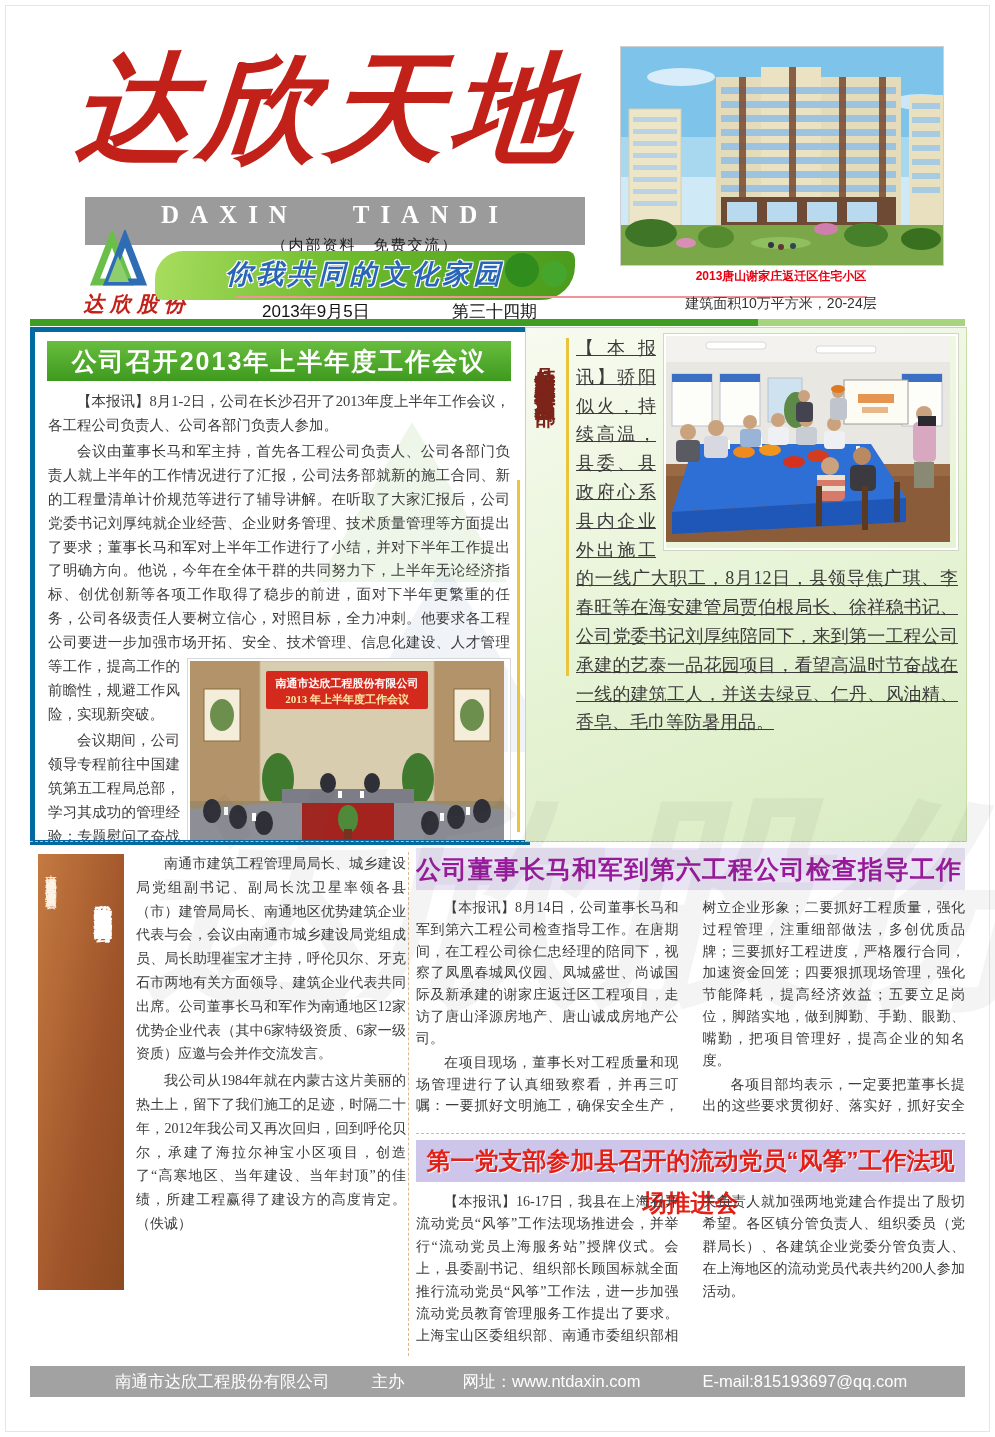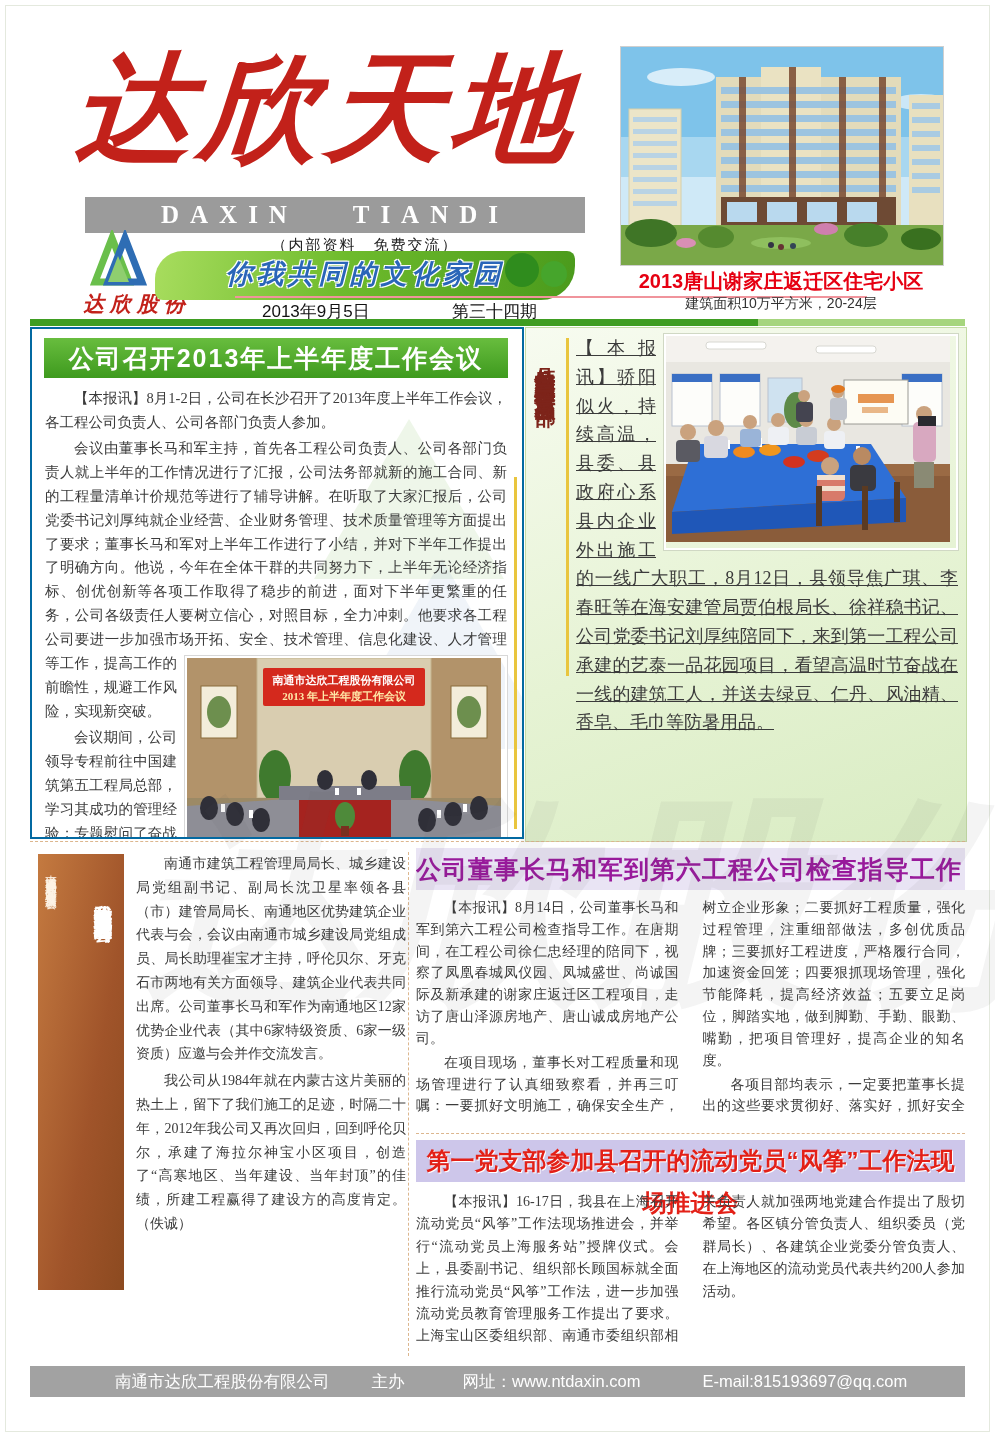--- a/index.html
+++ b/index.html
@@ -5,21 +5,21 @@
   html,body{margin:0;padding:0;background:#ffffff;}
   .page{position:relative;width:995px;height:1437px;background:#ffffff;overflow:hidden;
         font-family:"Liberation Serif", serif;color:#333;}
   .frame{position:absolute;inset:5px;border:1px solid #e4e9de;pointer-events:none;}
 
   
   .calli-title{position:absolute;left:62px;top:22px;width:530px;height:172px;
     font-family:"DejaVu Serif", serif;font-weight:bold;font-style:italic;
     font-size:118px;line-height:172px;letter-spacing:8px;color:#c2211a;text-align:center;
     transform:skewX(-4deg);white-space:nowrap;}
-  .latin-bar{position:absolute;left:85px;top:197px;width:500px;height:36px;background:#9b9b9b;
+  .latin-bar{position:absolute;left:85px;top:197px;width:500px;height:48px;background:#9b9b9b;
     color:#fff;font-family:"Liberation Serif", serif;font-weight:bold;font-size:25px;
     letter-spacing:11px;word-spacing:38px;text-align:center;line-height:36px;}
   .subtitle{position:absolute;left:200px;top:236px;width:330px;text-align:center;
     font-size:15px;letter-spacing:2px;color:#222;font-family:"Liberation Sans", sans-serif;}
   .logo-box{position:absolute;left:86px;top:230px;width:64px;height:60px;}
   .logo-name{position:absolute;left:42px;top:290px;width:190px;text-align:center;
     font-size:21px;font-weight:bold;font-style:italic;letter-spacing:6px;color:#c2211a;}
   .slogan-banner{position:absolute;left:155px;top:251px;width:420px;height:49px;
     background:linear-gradient(100deg,#a8dd5e 0%,#6ebb2c 45%,#4a9a1c 100%);
     border-radius:28px 8px 34px 8px;overflow:hidden;}
@@ -31,27 +31,27 @@
   .date-row{position:absolute;left:0;top:300px;width:995px;height:20px;
     font-family:"Liberation Sans", sans-serif;font-size:17px;color:#111;}
   .date-val{position:absolute;left:262px;}
   .issue-val{position:absolute;left:452px;}
   .green-strip-a{position:absolute;left:30px;top:319px;width:728px;height:7px;background:#3f9d22;}
   .green-strip-b{position:absolute;left:758px;top:319px;width:207px;height:7px;background:#a6d57e;}
 
   
   .fp-photo{position:absolute;left:620px;top:46px;width:322px;height:218px;border:1px solid #cfcfcf;background:#bfe0f2;}
   .fp-caption{position:absolute;left:618px;top:268px;width:326px;text-align:center;
-    font-family:"Liberation Sans", sans-serif;font-weight:bold;font-size:20px;color:#e60012;}
+    font-family:"Liberation Sans", sans-serif;font-weight:bold;font-size:12px;color:#e60012;}
   .fp-details{position:absolute;left:618px;top:295px;width:326px;text-align:center;
     font-family:"Liberation Sans", sans-serif;font-size:14px;color:#333;}
 
   
   .a1-box{position:absolute;left:30px;top:327px;width:490px;height:508px;background:#fff;
-    border:2px solid #0369a1;overflow:hidden;}
+    border:5px solid #0369a1;overflow:hidden;}
   .a1-title{position:absolute;left:12px;top:9px;width:464px;height:40px;line-height:40px;
     background:linear-gradient(#68bd3e,#3e9a1e);color:#fff;text-align:center;
     font-family:"Liberation Sans", sans-serif;font-weight:bold;font-size:25px;letter-spacing:2px;}
   .a1-body{position:absolute;left:13px;top:58px;width:462px;font-size:14.5px;line-height:1.65;
     color:#3b3b3b;text-align:justify;}
   .a1-body p{margin:0 0 2px 0;}
   .ind{text-indent:2em;}
   .a1-photo-wrap{float:right;width:318px;height:196px;margin:4px 0 3px 8px;
     border:2px solid #fff;box-shadow:0 0 0 1px #d8d8d8;}
   .a1-yellow{position:absolute;right:5px;top:148px;width:3px;height:352px;background:#e9c53e;}

